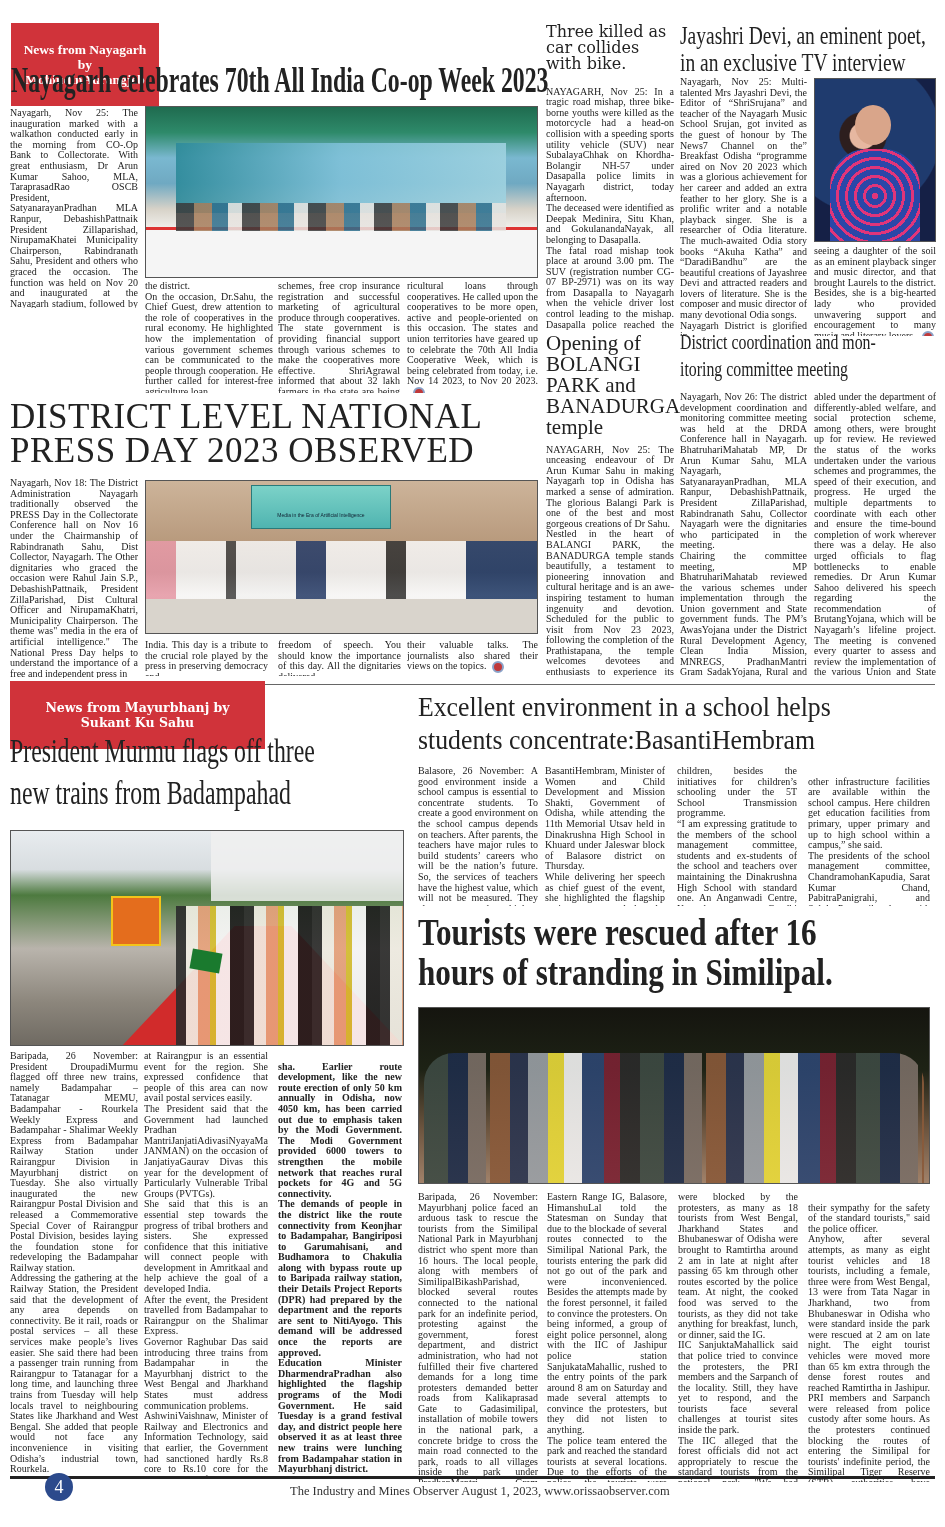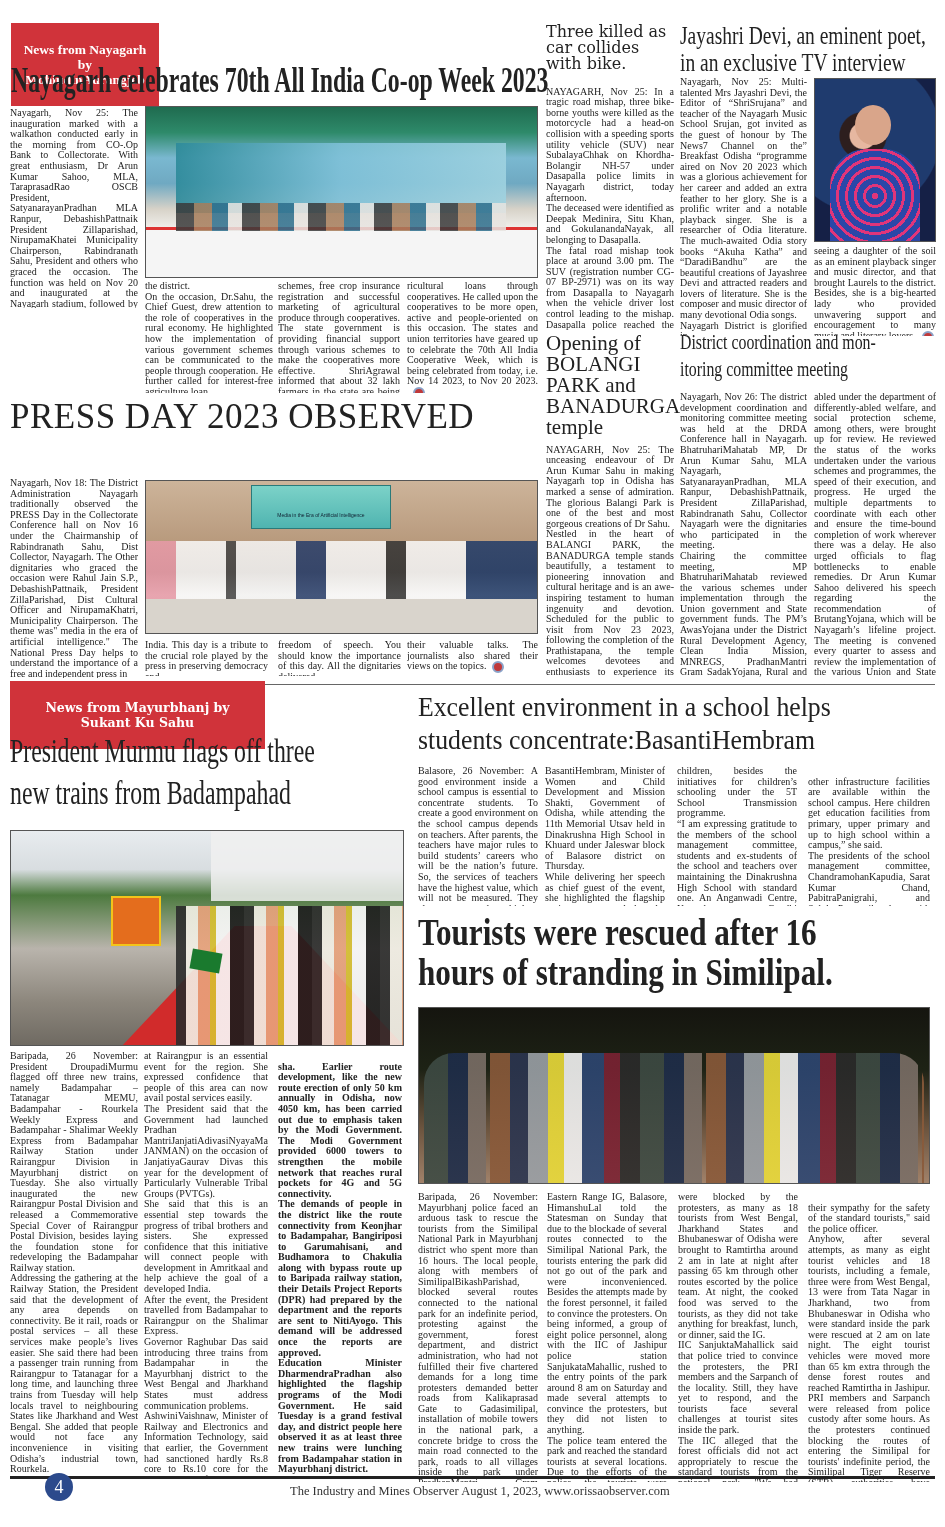--- a/index.html
+++ b/index.html
@@ -32,20 +32,21 @@
 </div>
 
 <div class="abs body-text" style="left:145px;top:281px;width:128px;height:112px;white-space:pre-line;">the district.
 On the occasion, Dr.Sahu, the Chief Guest, drew attention to the role of cooperatives in the rural economy. He highlighted how the implementation of various government schemes can be communicated to the people through cooperation. He further called for interest-free agriculture loan</div>
 <div class="abs body-text" style="left:278px;top:281px;width:122px;height:112px;">schemes, free crop insurance registration and successful marketing of agricultural produce through cooperatives. The state government is providing financial support through various schemes to make the cooperatives more effective. ShriAgrawal informed that about 32 lakh farmers in the state are being offered interest-free ag-</div>
 <div class="abs body-text" style="left:407px;top:281px;width:131px;height:112px;">
   <span>ricultural loans through cooperatives. He called upon the cooperatives to be more open, active and people-oriented on this occasion. The states and union territories have geared up to celebrate the 70th All India Cooperative Week, which is being celebrated from today, i.e. Nov 14 2023, to Nov 20 2023.</span><span class="logo-stamp"></span>
 </div>
 
 <div class="abs" style="left:10px;top:400px;width:530px;font-family:'Liberation Serif',serif;font-size:35px;line-height:34px;color:#222;letter-spacing:0.5px;">
+  <div>DISTRICT LEVEL NATIONAL</div>
   <div>PRESS DAY 2023 OBSERVED</div>
 </div>
 
 <div class="abs body-text" style="left:10px;top:478px;width:128px;height:200px;">Nayagarh, Nov 18: The District Administration Nayagarh traditionally observed the PRESS Day in the Collectorate Conference hall on Nov 16 under the Chairmanship of Rabindranath Sahu, Dist Collector, Nayagarh. The Other dignitaries who graced the occasion were Rahul Jain S.P., DebashishPattnaik, President ZillaParishad, Dist Cultural Officer and NirupamaKhatri, Municipality Chairperson. The theme was" media in the era of artificial intelligence." The National Press Day helps to understand the importance of a free and independent press in</div>
 
 <div class="abs photo" style="left:145px;top:480px;width:393px;height:154px;background:linear-gradient(180deg,#cdb49a 0%,#b89a7d 40%,#8f7a66 60%,#e5e0d8 75%,#d8d2c8 100%);">
   <div class="abs" style="left:105px;top:4px;width:140px;height:44px;background:linear-gradient(180deg,#7cd2c8,#4fb4b0);border:1px solid #2a7a7a;">
     <div style="font-family:'Liberation Sans',sans-serif;font-size:5px;color:#123;text-align:center;margin-top:26px;">Media in the Era of Artificial Intelligence</div>
   </div>
   <div class="abs" style="left:0;top:60px;width:393px;height:60px;background:repeating-linear-gradient(90deg,#e89aa8 0 30px,#fafafa 30px 80px,#444 80px 90px,#f6f6f6 90px 150px,#273d6a 150px 180px,#fafafa 180px 240px,#333 240px 260px,#fafafa 260px 320px,#1f3a68 320px 393px);opacity:.85;"></div>

